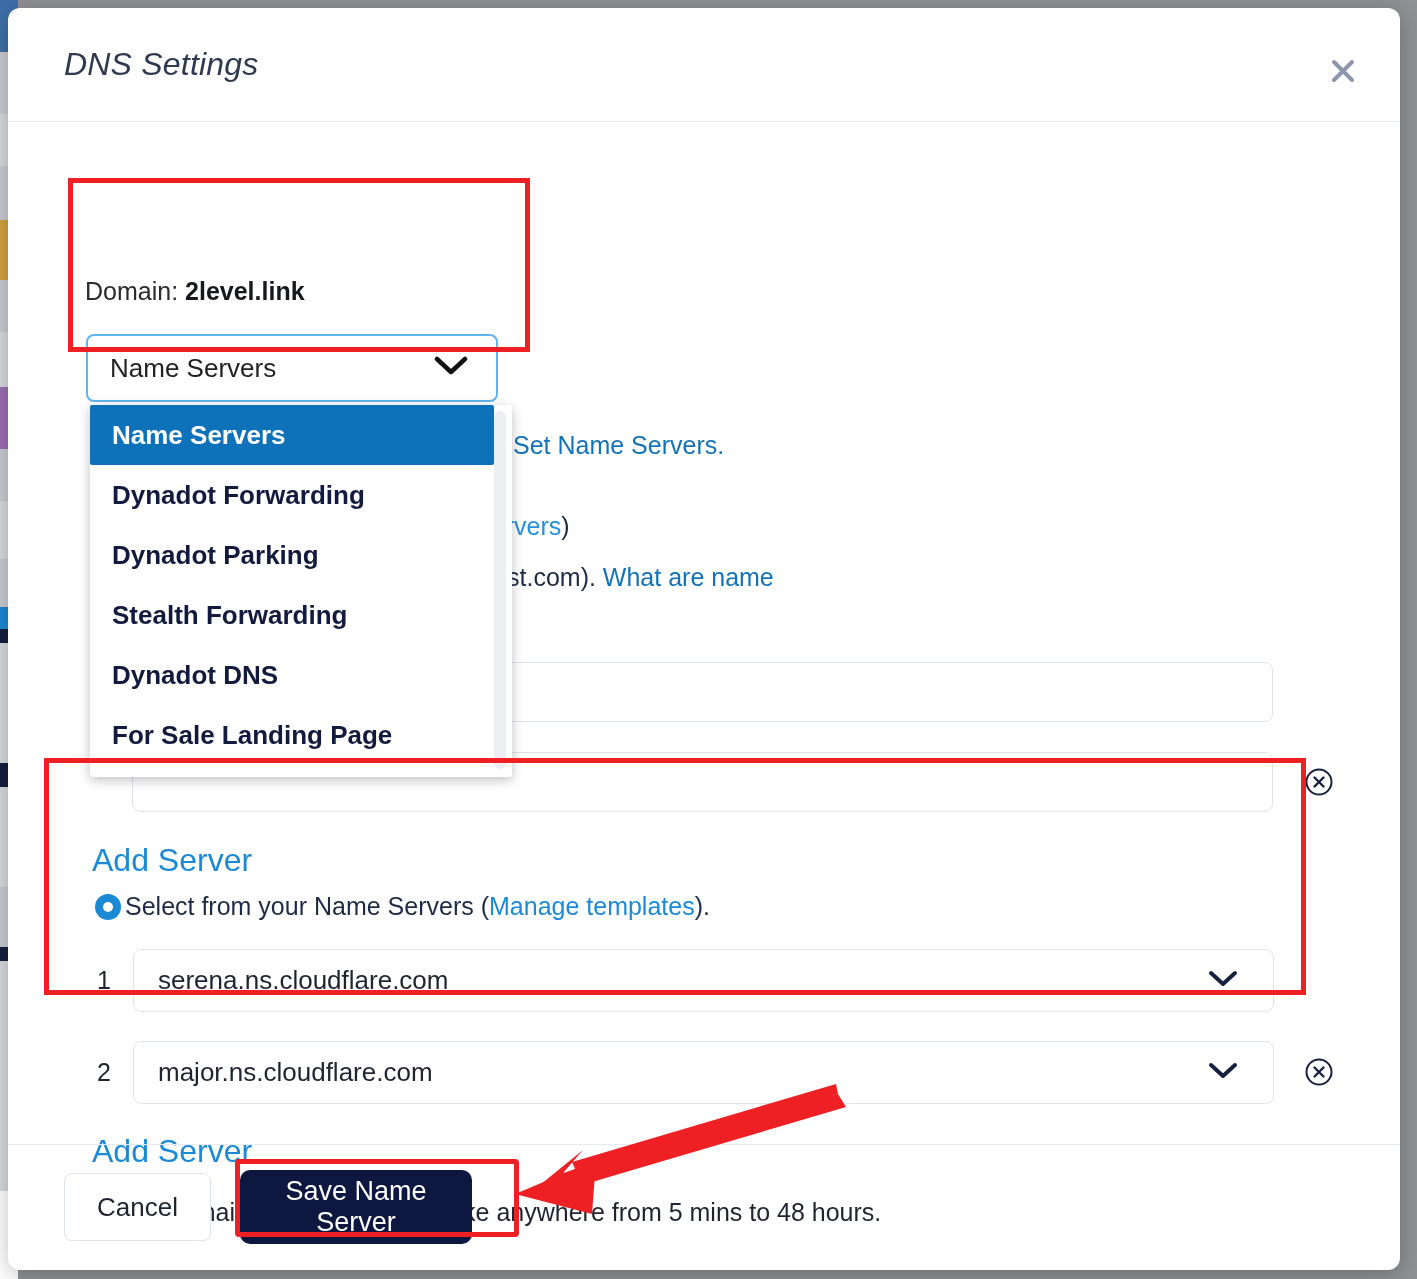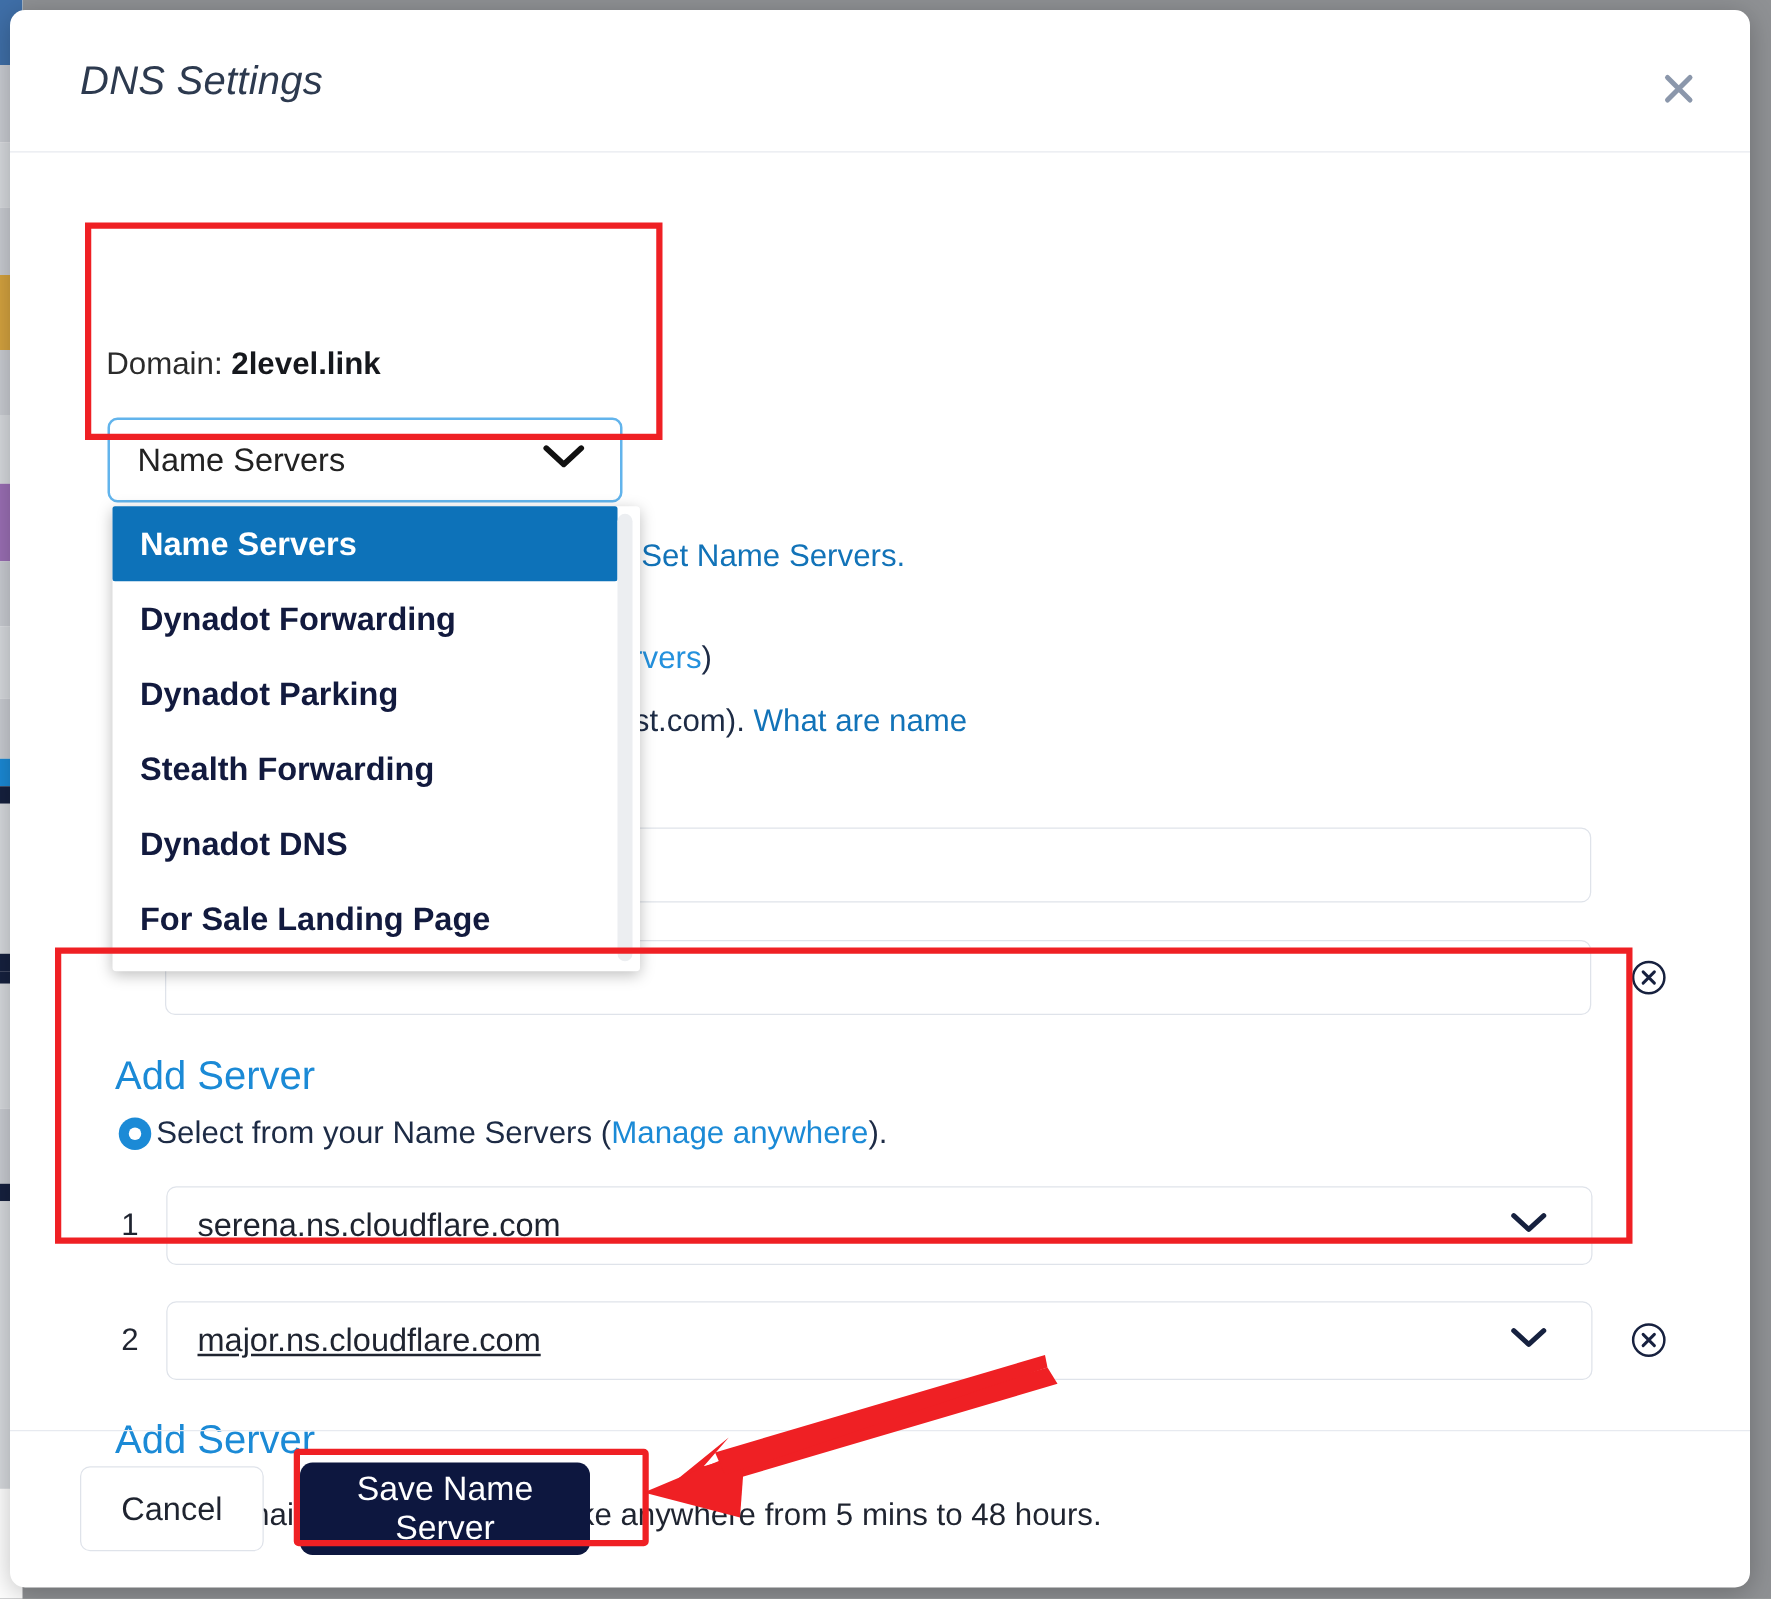--- a/index.html
+++ b/index.html
@@ -254,21 +254,20 @@
     background: #fff;
     display: flex;
     align-items: center;
     margin-left: 11px;
     cursor: pointer;
   }
   .tpl-select .val {
     margin-left: 24px;
     font-size: 26px;
     color: #1f2430;
-    text-decoration: underline;
   }
   .tpl-select .chev {
     position: absolute;
     right: 35px;
     top: 50%;
     transform: translateY(-50%);
   }
   .tpl1 { top: 827px; }
   .tpl2 { top: 919px; }
 
@@ -399,21 +398,21 @@
         <circle cx="15" cy="15" r="12.5" fill="none" stroke="#17213f" stroke-width="2"></circle>
         <path d="M10.5 10.5 L19.5 19.5 M19.5 10.5 L10.5 19.5" stroke="#17213f" stroke-width="2.4" stroke-linecap="round"></path>
       </svg>
     </div>
 
     <div class="add-server add1">Add Server</div>
 
     <div class="radio-row">
       <span class="radio"></span>
       <span>Select from your Name Servers (</span>
-        <a>Manage anywhere</a>
+        <a>Manage templates</a>
         <span>).</span>
     </div>
 
     <div class="tpl-row tpl1">
       <span class="num">1</span>
       <div class="tpl-select">
         <span class="val">serena.ns.cloudflare.com</span>
         <span class="chev">
           <svg width="30" height="18" viewBox="0 0 30 18" aria-hidden="true">
             <path d="M3 3 L15 14 L27 3" fill="none" stroke="#16213f" stroke-width="4" stroke-linecap="round" stroke-linejoin="round"></path>

